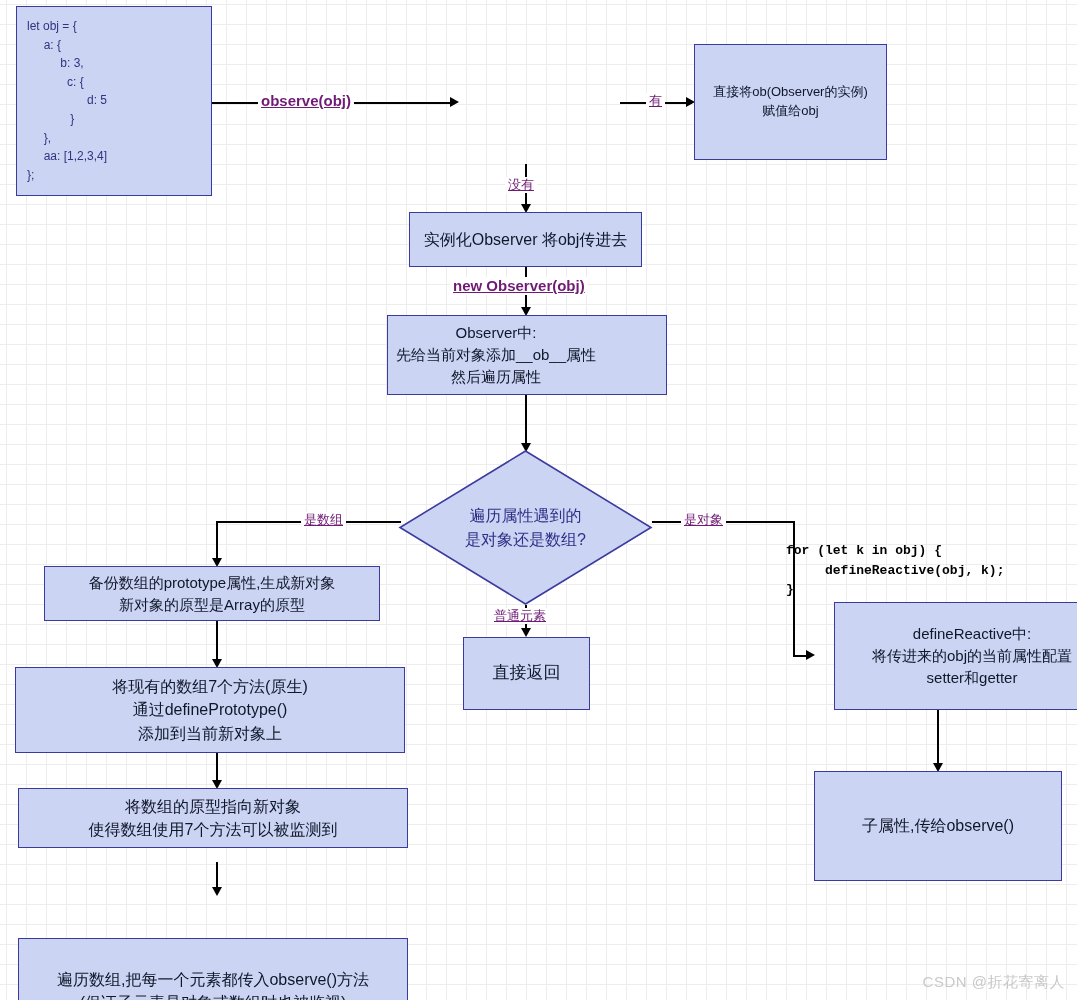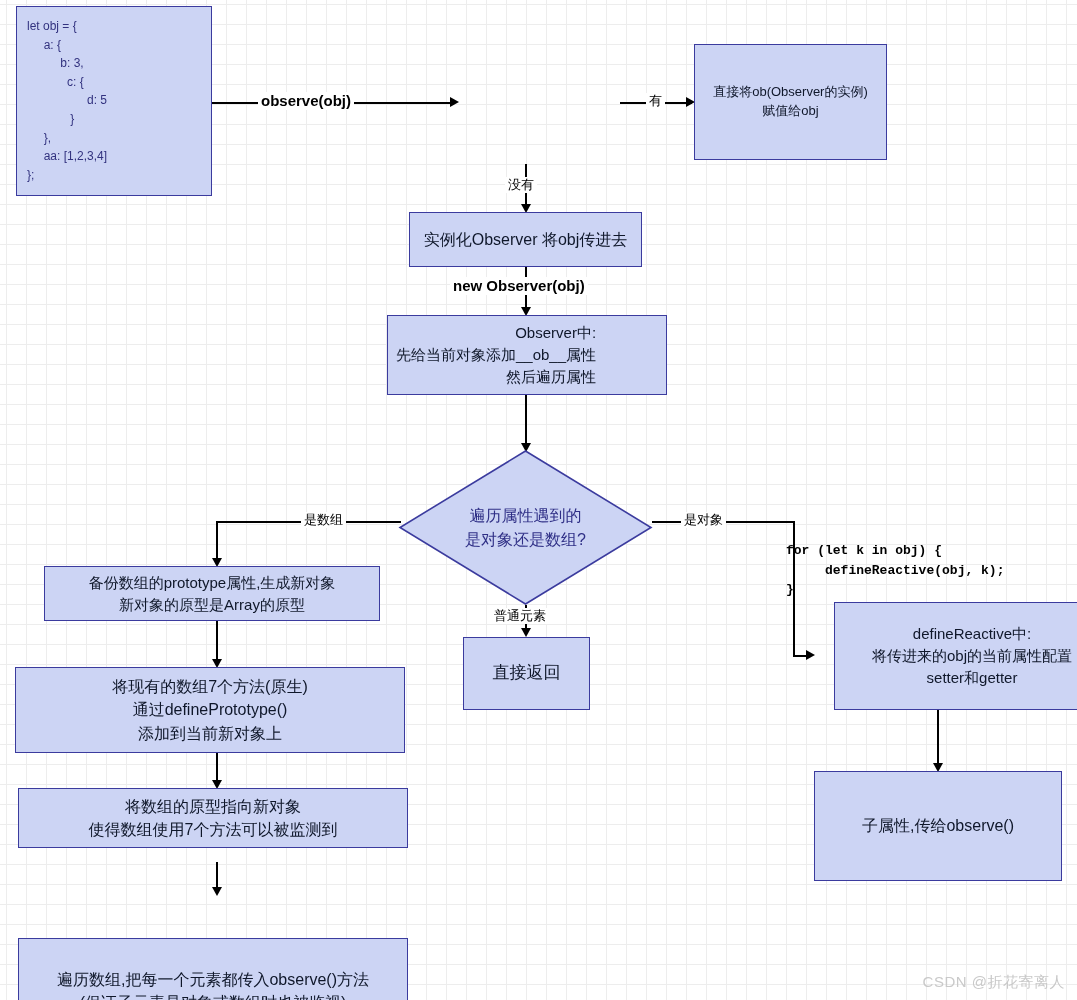--- a/index.html
+++ b/index.html
@@ -100,26 +100,27 @@
   }
   .arrow.right {
     border-top: 5px solid transparent;
     border-bottom: 5px solid transparent;
     border-left: 9px solid #000;
   }
 
   
   .elabel {
     position: absolute;
-    color: #000000;
+    color: #701a75;
     background: #ffffff;
     padding: 0 3px;
     white-space: nowrap;
     z-index: 4;
     line-height: 1.2;
+    text-decoration: underline;
   }
   .elabel.bold { font-weight: bold; }
 
   
   .snippet {
     position: absolute;
     color: #000000;
     font-weight: bold;
     font-size: 13px;
     line-height: 1.5;
@@ -171,21 +172,21 @@
   <div class="arrow down" style="left:521px; top:204px;"></div>
   <div class="elabel" style="left:505px; top:177px; font-size:13px;">没有</div>
 
   <div class="box" style="left:409px; top:212px; width:233px; height:55px; font-size:16px;">实例化Observer 将obj传进去</div>
 
   <div class="ln v" style="left:525px; top:267px; height:47px;"></div>
   <div class="arrow down" style="left:521px; top:307px;"></div>
   <div class="elabel bold" style="left:450px; top:277px; font-size:15px;">new Observer(obj)</div>
 
   <div class="box" style="left:387px; top:315px; width:280px; height:80px; font-size:15px;
-                          justify-content:flex-start; text-align:right; padding-left:8px;">Observer中:
+                          justify-content:flex-start; text-align:center; padding-left:8px;">Observer中:
 先给当前对象添加__ob__属性
 然后遍历属性</div>
 
   <div class="ln v" style="left:525px; top:395px; height:55px;"></div>
   <div class="arrow down" style="left:521px; top:443px;"></div>
 
   <div class="diamond" style="left:399px; top:450px; width:253px; height:155px;">
     <svg viewBox="0 0 253 155" width="253" height="155">
       <polygon points="126.5,1 252,77.5 126.5,154 1,77.5" fill="#ccd4f4" stroke="#3b3b9e" stroke-width="1.6"></polygon>
     </svg>

